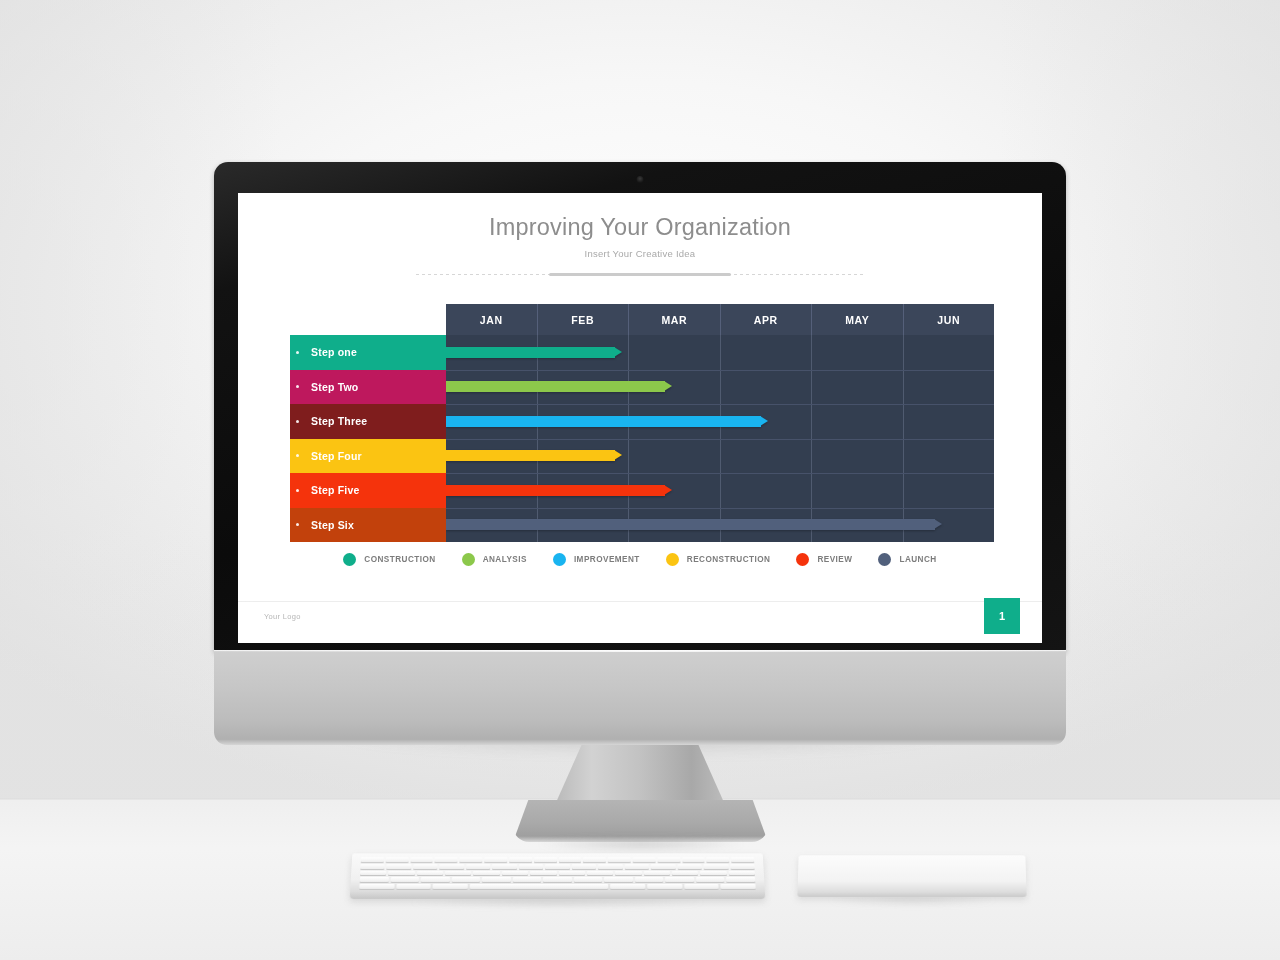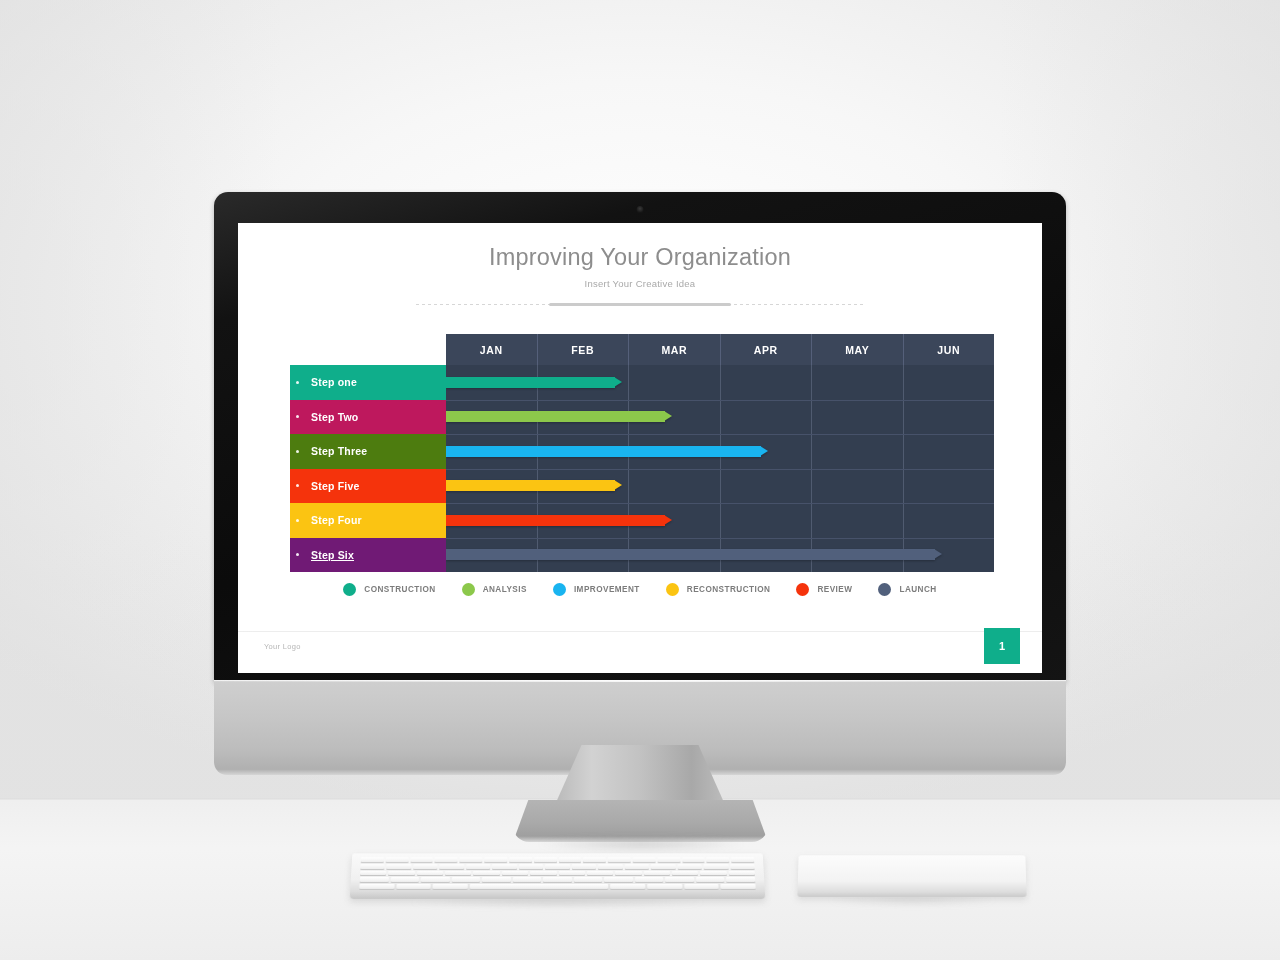--- a/index.html
+++ b/index.html
@@ -29,21 +29,21 @@
   #wall-vignette {
     position: absolute; inset: 0;
     background:
       linear-gradient(180deg, rgba(250,250,250,0) 55%, rgba(228,228,228,.55) 100%),
       linear-gradient(90deg, rgba(226,226,226,.55) 0%, rgba(255,255,255,0) 22%, rgba(255,255,255,0) 78%, rgba(226,226,226,.55) 100%);
   }
 
   
   #monitor {
     position: absolute; left: 214px; top: 162px;
-    width: 852px; height: 583px; margin-top: 30px;
+    width: 852px; height: 583px;
   }
   #monitor-shadow {
     position: absolute; left: 196px; top: 700px;
     width: 890px; height: 70px;
     background: radial-gradient(ellipse 440px 30px at 50% 50%, rgba(120,120,120,.28), rgba(120,120,120,0) 72%);
     filter: blur(5px);
   }
   #bezel {
     position: absolute; left: 0; top: 0; width: 852px; height: 490px;
     background: linear-gradient(165deg, #2a2a2a 0%, #121212 18%, #0b0b0b 55%, #141414 100%);
@@ -294,33 +294,33 @@
 
             <div id="step-labels">
                 <div class="step-row" style="background: rgb(15, 174, 139);">
                   <span class="step-bullet"></span>
                   <span class="step-name">Step one</span>
                 </div>
                 <div class="step-row" style="background: #be185d;">
                   <span class="step-bullet"></span>
                   <span class="step-name">Step Two</span>
                 </div>
-                <div class="step-row" style="background: #4d7c0f; text-align: right;">
+                <div class="step-row" style="background: #7f1d1d; text-align: right;">
                   <span class="step-bullet"></span>
                   <span class="step-name">Step Three</span>
+                </div>
+                <div class="step-row" style="background: rgb(251, 196, 18);">
+                  <span class="step-bullet"></span>
+                  <span class="step-name">Step Four</span>
                 </div>
                 <div class="step-row" style="background: rgb(245, 51, 12);">
                   <span class="step-bullet"></span>
                   <span class="step-name">Step Five</span>
                 </div>
-                <div class="step-row" style="background: rgb(251, 196, 18);">
-                  <span class="step-bullet"></span>
-                  <span class="step-name">Step Four</span>
-                </div>
-                <div class="step-row" style="background: #701a75; text-decoration: underline;">
+                <div class="step-row" style="background: #c2410c;">
                   <span class="step-bullet"></span>
                   <span class="step-name">Step Six</span>
                 </div>
               </div>
 
             <div id="grid-area">
               <div id="grid-head">
                   <div class="month-cell">JAN</div>
                   <div class="month-cell">FEB</div>
                   <div class="month-cell">MAR</div>

